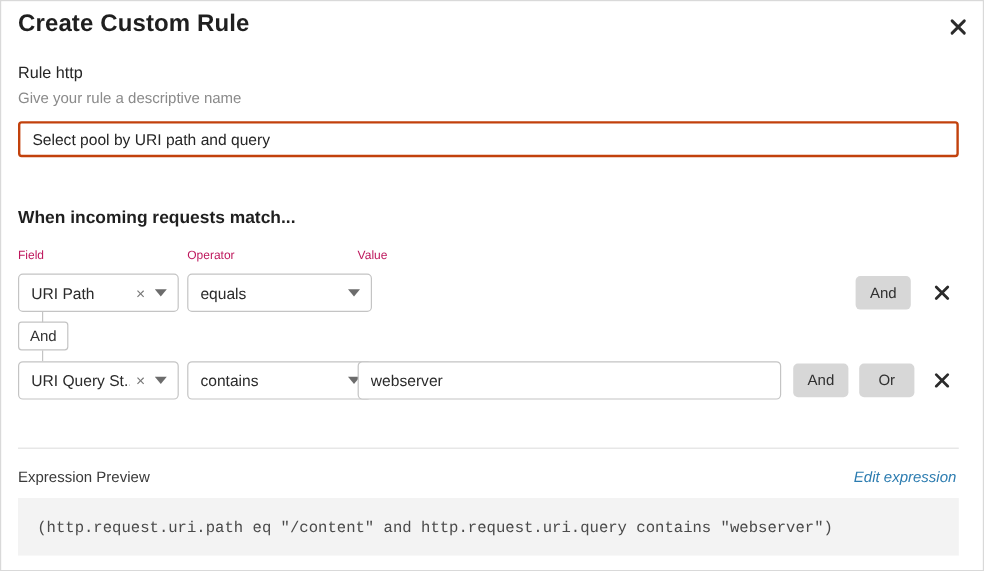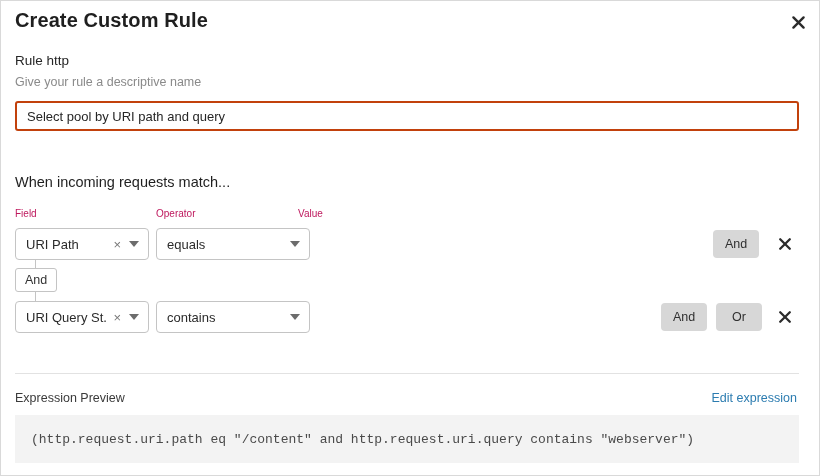--- a/index.html
+++ b/index.html
@@ -72,21 +72,21 @@
     color: #262626;
     padding: 0 10px;
     outline: none;
   }
 
   .section-title {
     position: absolute;
     left: 14px;
     top: 173px;
     font-size: 14.5px;
-    font-weight: normal;
+    font-weight: bold;
     color: #1f1f1f;
   }
 
   .col-head {
     position: absolute;
     font-size: 10px;
     color: #be185d;
     top: 207px;
   }
 
@@ -227,20 +227,21 @@
     color: #3a3a3a;
   }
   .edit-expr {
     position: absolute;
     right: 22px;
     top: 390px;
     font-size: 12.5px;
     color: #2c7cb0;
     text-decoration: none;
     cursor: pointer;
+    font-style: italic;
   }
   .expr-box {
     position: absolute;
     left: 14px;
     top: 414px;
     width: 784px;
     height: 48px;
     box-sizing: border-box;
     background: #f3f3f3;
     display: flex;
@@ -317,20 +318,21 @@
         </span>
     </div>
 
     <div class="select-box op-sel">
       <span class="select-text">contains</span>
       <span class="sel-caret">
           <span class="caret-tri"></span>
         </span>
     </div>
 
+    <input class="value-input" id="value-2" value="webserver" style="">
 
     <button class="logic-btn" id="and-2">And</button>
     <button class="logic-btn" id="or-2">Or</button>
 
     <div class="del-btn" id="del-2">
       <svg width="14" height="14" viewBox="0 0 14 14" aria-hidden="true">
         <path d="M2.2 2.2 L11.8 11.8 M11.8 2.2 L2.2 11.8" stroke="currentColor" stroke-width="2.3" stroke-linecap="round"></path>
       </svg>
     </div>
   </div>

